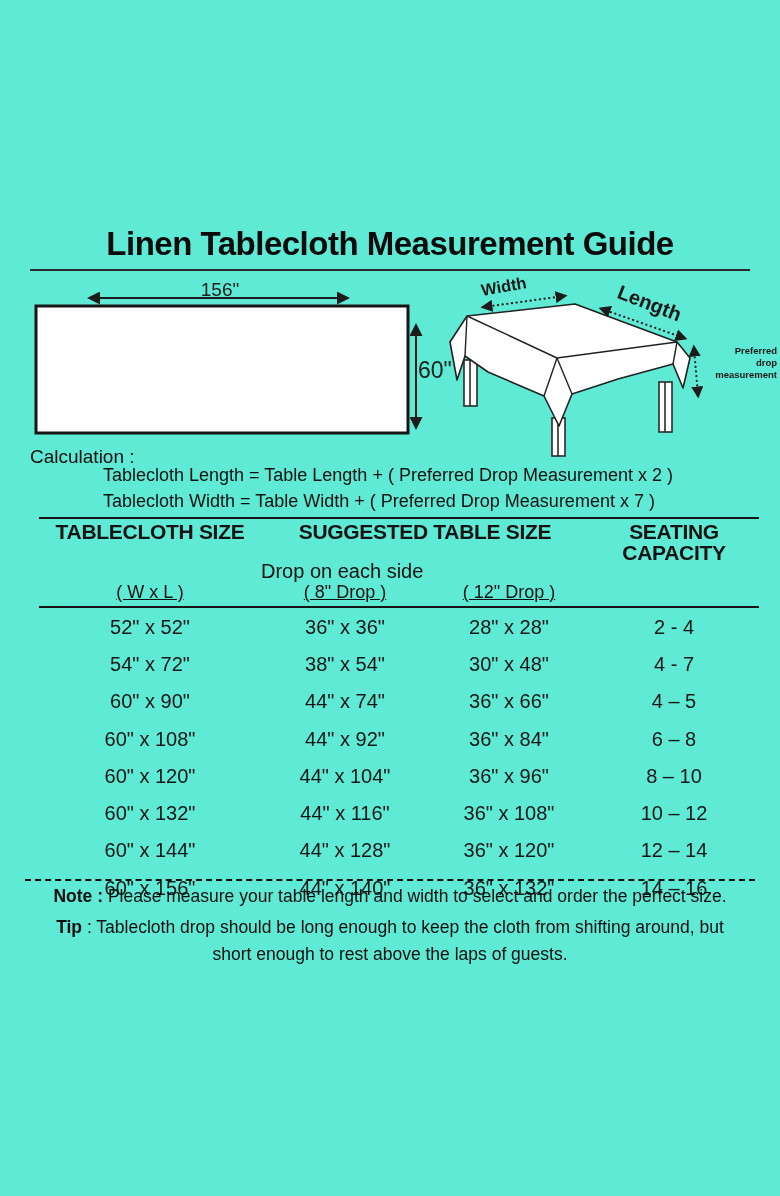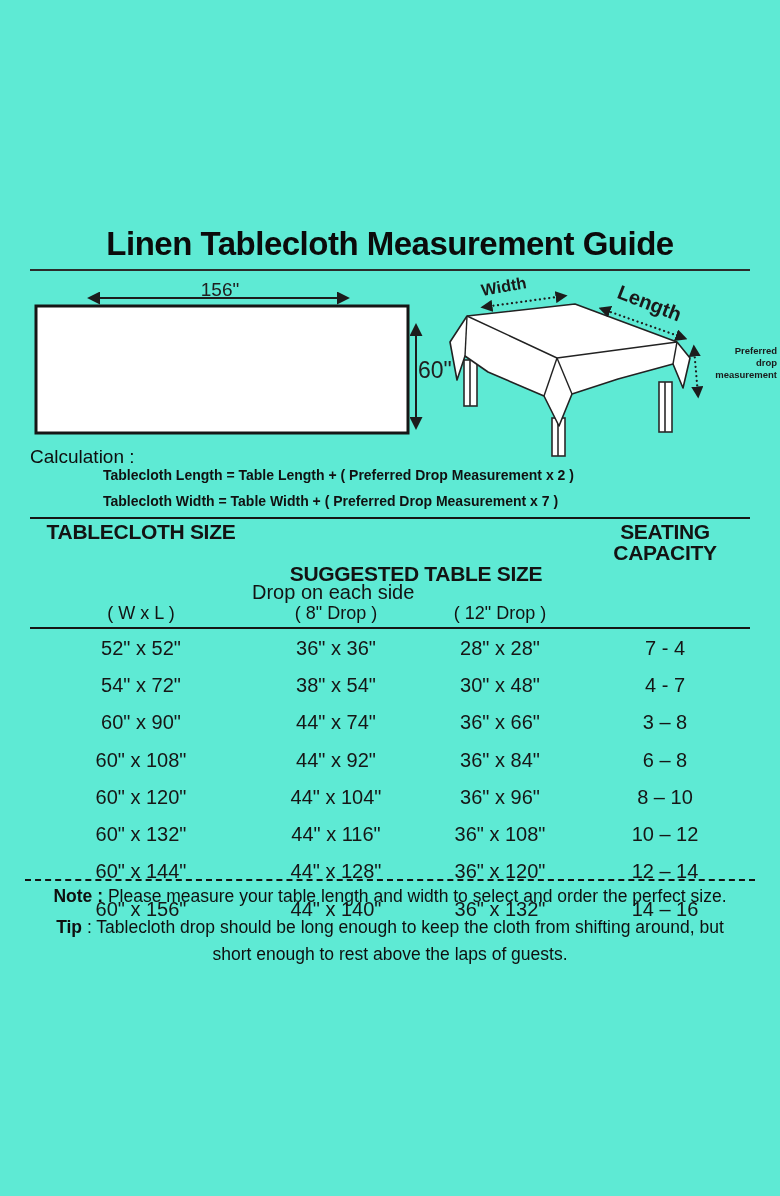--- a/index.html
+++ b/index.html
@@ -17,31 +17,31 @@
   .topview-svg{left:25px;top:278px;}
   .dim-156{left:185px;top:279px;width:70px;text-align:center;font-size:19px;color:#202020;}
   .dim-60{left:418px;top:357px;font-size:23px;color:#202020;}
   
   .illo-svg{left:448px;top:276px;}
   .width-label{left:481px;top:277px;font-size:16.5px;font-weight:700;transform:rotate(-10deg);color:#1a1a1a;}
   .length-label{left:616px;top:292px;font-size:20px;font-weight:700;transform:rotate(21deg);color:#1a1a1a;}
   .drop-label{left:703px;top:345px;width:74px;text-align:right;font-size:9.5px;font-weight:700;line-height:12px;color:#1a1a1a;}
   
   .calc-heading{left:30px;top:430px;font-size:19px;font-weight:400;color:#0e0e0e;margin-top:16px;}
-  .calc-lines{left:103px;top:462px;font-size:14px;font-weight:700;line-height:26px;color:#111;}
+  .calc-lines{left:103px;top:462px;font-size:18px;font-weight:400;line-height:26px;color:#111;}
   
-  .size-table{left:30px;top:517px;width:720px;}
+  .size-table{left:39px;top:517px;width:720px;}
   .thead{border-top:2.5px solid #151515;border-bottom:2.5px solid #151515;padding:2px 0 4px 0;}
   .grid4{display:grid;grid-template-columns:222px 168px 160px 170px;}
   .h-main{font-size:21px;font-weight:700;letter-spacing:-.3px;text-align:center;line-height:21px;}
   .h-span{grid-column:2 / span 2;}
   .h-cap{grid-column:4;}
   .drop-side-row{display:grid;grid-template-columns:222px 328px 170px;}
   .h-drop{grid-column:2;text-align:left;font-size:20px;line-height:17px;}
-  .h-sub{font-size:18px;text-align:center;line-height:20px;padding-top:2px;}
+  .h-sub{font-size:18px;text-align:center;line-height:20px;padding-top:2px;text-decoration:underline;}
   .trow{height:37.3px;align-items:center;font-size:20px;text-align:center;color:#161616;}
   .trow > div{line-height:20px;}
   .dashed-rule{left:25px;top:879px;width:730px;border-top:2px dashed #131313;height:0;}
   .note-line{top:886px;left:0;width:780px;text-align:center;font-size:17.5px;color:#0f0f0f;}
   .note-line b{font-weight:700;}
   .tip-block{top:914px;left:35px;width:710px;text-align:center;font-size:17.5px;line-height:27px;color:#0f0f0f;}
   .tip-block b{font-weight:700;}
 </style>
 </head>
 <body>
@@ -107,50 +107,50 @@
   <div class="abs calc-heading">Calculation :</div>
   <div class="abs calc-lines">
     <div>Tablecloth Length = Table Length + ( Preferred Drop Measurement x 2 )</div>
     <div>Tablecloth Width = Table Width + ( Preferred Drop Measurement x 7 )</div>
   </div>
 
   <div class="abs size-table">
     <div class="thead">
       <div class="grid4">
         <div class="h-main">TABLECLOTH SIZE</div>
+        <div class="h-main h-span">SUGGESTED TABLE SIZE</div>
         <div class="h-main h-cap">SEATING CAPACITY</div>
-        <div class="h-main h-span">SUGGESTED TABLE SIZE</div>
       </div>
       <div class="drop-side-row">
         <div class="h-drop">Drop on each side</div>
       </div>
       <div class="grid4">
         <div class="h-sub">( W x L )</div>
         <div class="h-sub">( 8" Drop )</div>
         <div class="h-sub">( 12" Drop )</div>
       </div>
     </div>
     <div>
       <div class="grid4 trow">
         <div>52" x 52"</div>
         <div>36" x 36"</div>
         <div>28" x 28"</div>
-        <div>7 - 4</div>
+        <div>2 - 4</div>
       </div>
       <div class="grid4 trow">
         <div>54" x 72"</div>
         <div>38" x 54"</div>
         <div>30" x 48"</div>
         <div>4 - 7</div>
       </div>
       <div class="grid4 trow">
         <div>60" x 90"</div>
         <div>44" x 74"</div>
         <div>36" x 66"</div>
-        <div>3 – 8</div>
+        <div>4 – 5</div>
       </div>
       <div class="grid4 trow">
         <div>60" x 108"</div>
         <div>44" x 92"</div>
         <div>36" x 84"</div>
         <div>6 – 8</div>
       </div>
       <div class="grid4 trow">
         <div>60" x 120"</div>
         <div>44" x 104"</div>

